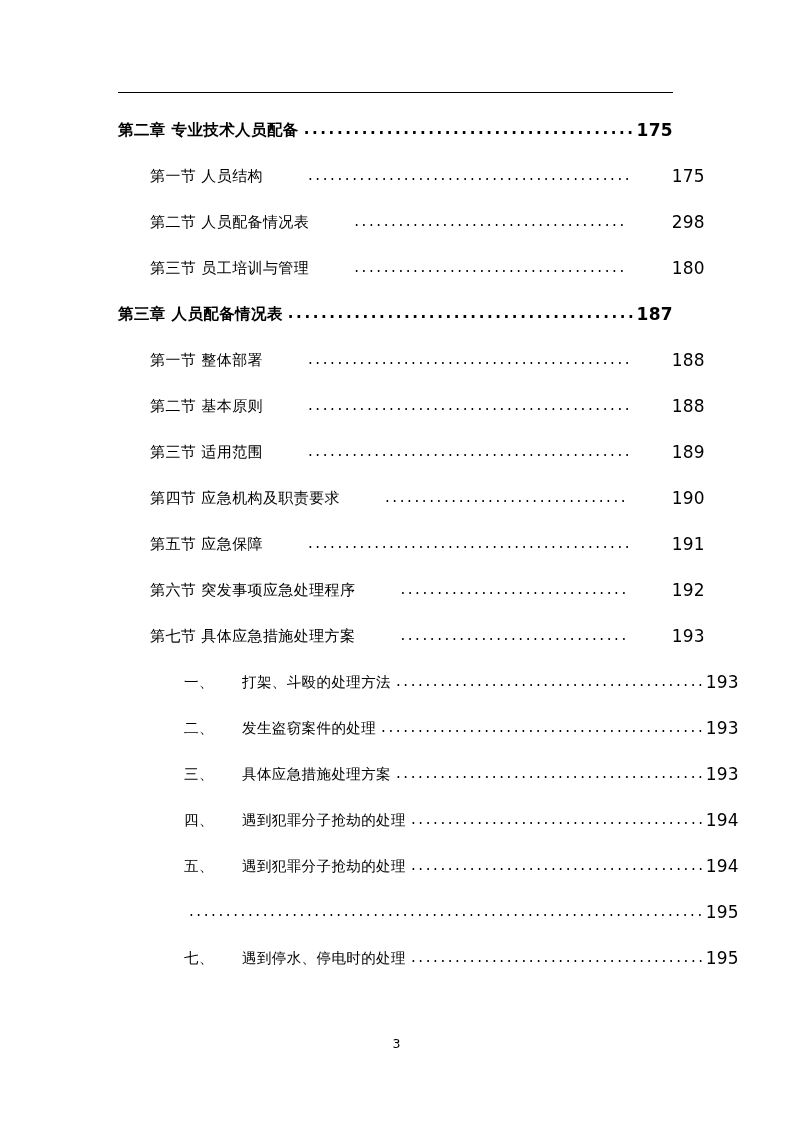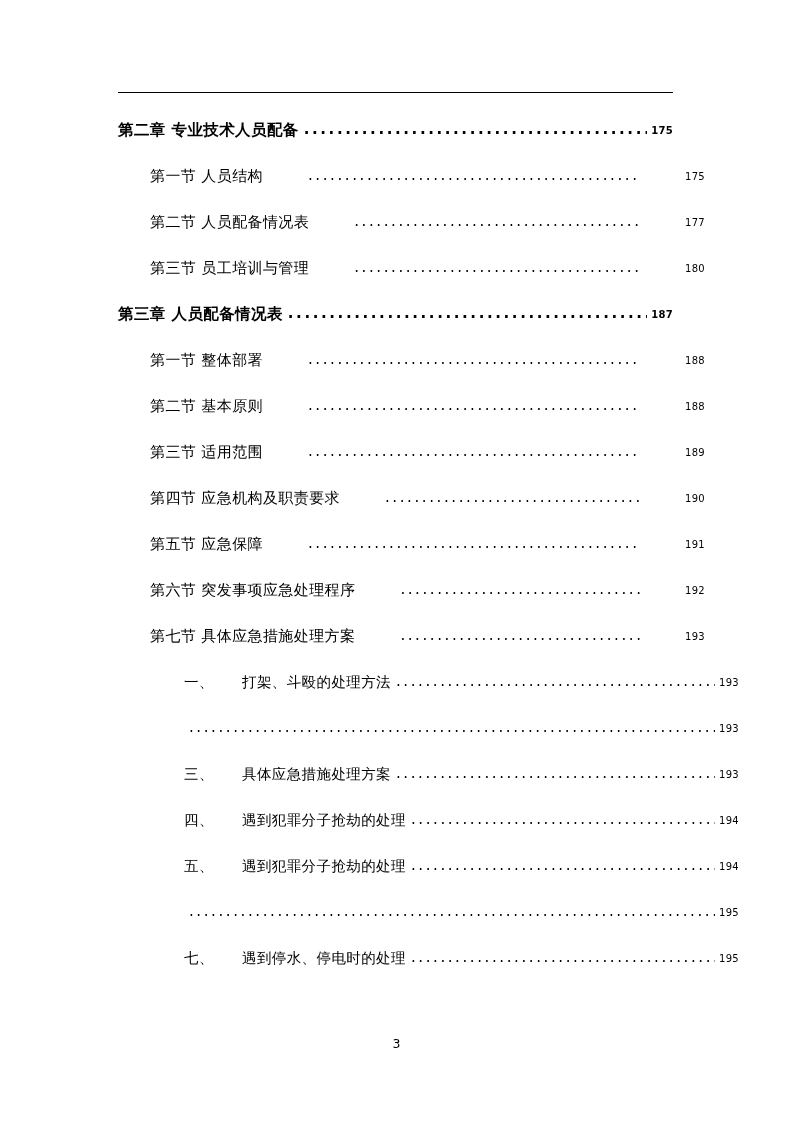--- a/index.html
+++ b/index.html
@@ -50,21 +50,21 @@
     margin: 0 4px 0 5px;
     letter-spacing: 2.6px;
     font-size: 15px;
     color: #000;
     position: relative;
     top: -1px;
   }
   .toc-page {
     flex: 0 0 auto;
     text-align: right;
-    font-size: 10px;
+    font-size: 17px;
     letter-spacing: 0.3px;
   }
 
   
   .lvl-chapter {
     font-size: 15.5px;
     font-weight: bold;
     margin-top: 0;
     margin-bottom: 0;
     height: 46px;
@@ -118,21 +118,21 @@
           <span class="toc-page">175</span>
         </div>
         <div class="toc-row lvl-section">
           <span class="toc-label">第一节  人员结构</span>
           <span class="toc-dots">....................................................................................</span>
           <span class="toc-page">175</span>
         </div>
         <div class="toc-row lvl-section">
           <span class="toc-label">第二节  人员配备情况表</span>
           <span class="toc-dots">....................................................................................</span>
-          <span class="toc-page">177</span>
+          <span class="toc-page">298</span>
         </div>
         <div class="toc-row lvl-section">
           <span class="toc-label">第三节  员工培训与管理</span>
           <span class="toc-dots">....................................................................................</span>
           <span class="toc-page">180</span>
         </div>
         <div class="toc-row lvl-chapter bold">
           <span class="toc-label">第三章  人员配备情况表</span>
           <span class="toc-dots">....................................................................................</span>
           <span class="toc-page">187</span>
@@ -171,20 +171,21 @@
           <span class="toc-label">第七节  具体应急措施处理方案</span>
           <span class="toc-dots">....................................................................................</span>
           <span class="toc-page">193</span>
         </div>
         <div class="toc-row lvl-item">
           <span class="toc-label"><span class="num">一、</span><span>打架、斗殴的处理方法</span></span>
           <span class="toc-dots">....................................................................................</span>
           <span class="toc-page">193</span>
         </div>
         <div class="toc-row lvl-item">
+          <span class="toc-label"><span class="num">二、</span><span>发生盗窃案件的处理</span></span>
           <span class="toc-dots">....................................................................................</span>
           <span class="toc-page">193</span>
         </div>
         <div class="toc-row lvl-item">
           <span class="toc-label"><span class="num">三、</span><span>具体应急措施处理方案</span></span>
           <span class="toc-dots">....................................................................................</span>
           <span class="toc-page">193</span>
         </div>
         <div class="toc-row lvl-item">
           <span class="toc-label"><span class="num">四、</span><span>遇到犯罪分子抢劫的处理</span></span>

